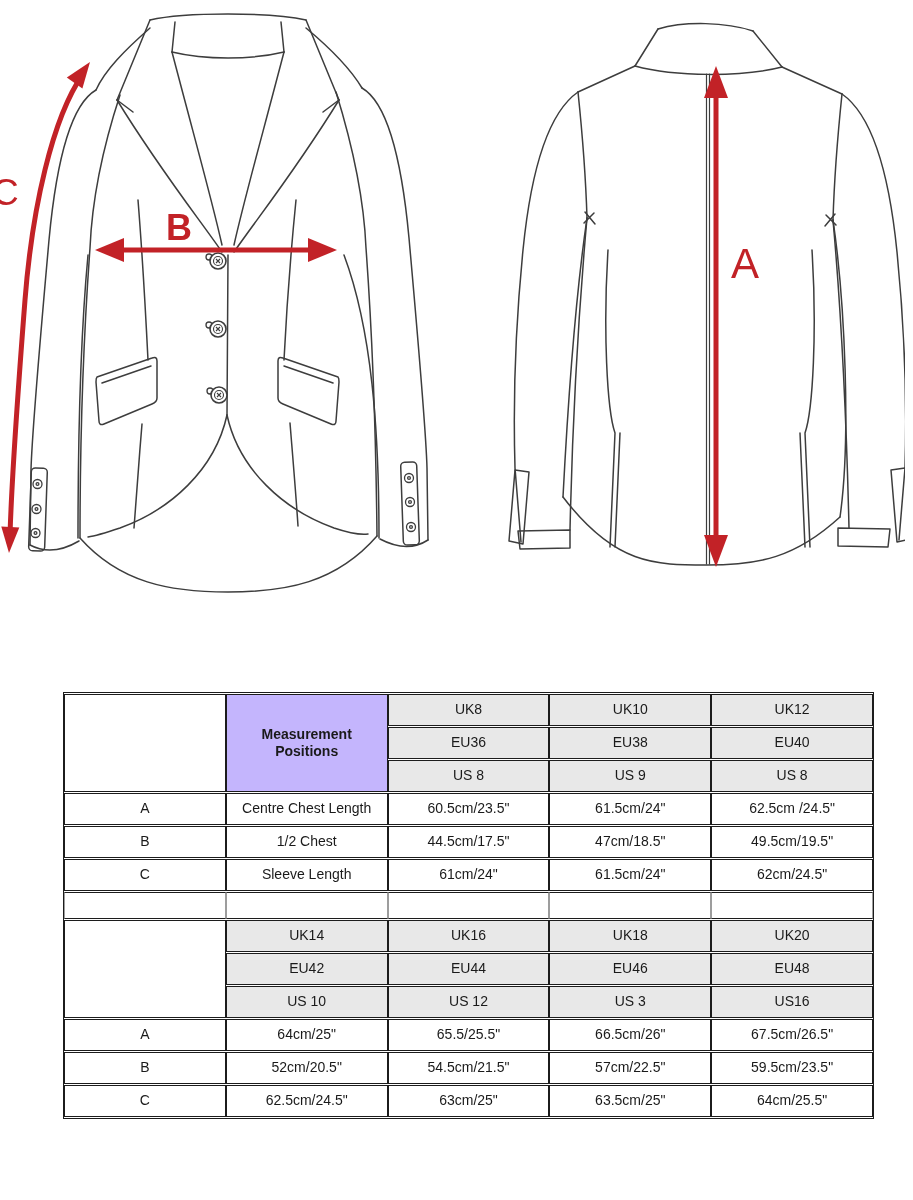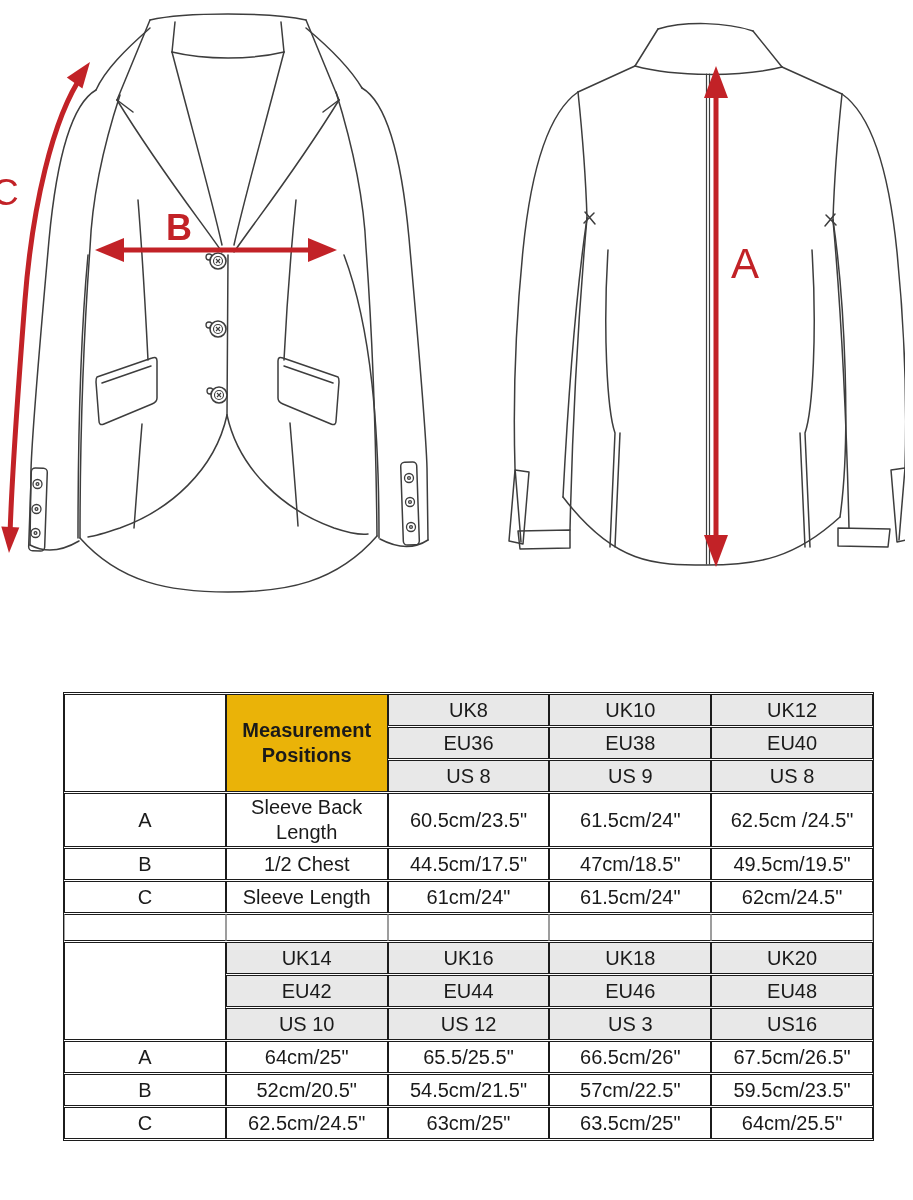--- a/index.html
+++ b/index.html
@@ -23,28 +23,28 @@
     border-collapse: separate;
     border-spacing: 0 1px;
     table-layout: fixed;
     border: 1px solid #1c1c1c;
     background: #ffffff;
   }
   table.size-chart td {
     border: 1px solid #1c1c1c;
     text-align: center;
     vertical-align: middle;
-    font-size: 20px;
+    font-size: 14px;
     height: 32px;
     padding: 1px 3px;
     background: #ffffff;
     line-height: 1.25;
   }
   table.size-chart td.hdr { background: #e8e8e8; }
-  table.size-chart td.pos-hdr { background: #eab308; font-weight: bold; }
+  table.size-chart td.pos-hdr { background: #c4b5fd; font-weight: bold; }
   table.size-chart td.corner { background: #ffffff; }
   table.size-chart td.spacer {
     height: 27px;
     border-color: #1c1c1c #9d9d9d;
     background: #ffffff;
   }
 </style>
 </head>
 <body>
 
@@ -217,21 +217,21 @@
             <td class="hdr">EU38</td>
             <td class="hdr">EU40</td>
           </tr>
           <tr>
             <td class="hdr">US 8</td>
             <td class="hdr">US 9</td>
             <td class="hdr">US 8</td>
           </tr>
           <tr>
             <td class="">A</td>
-            <td class="">Sleeve Back Length</td>
+            <td class="">Centre Chest Length</td>
             <td class="">60.5cm/23.5"</td>
             <td class="">61.5cm/24"</td>
             <td class="">62.5cm /24.5"</td>
           </tr>
           <tr>
             <td class="">B</td>
             <td class="">1/2 Chest</td>
             <td class="">44.5cm/17.5"</td>
             <td class="">47cm/18.5"</td>
             <td class="">49.5cm/19.5"</td>

